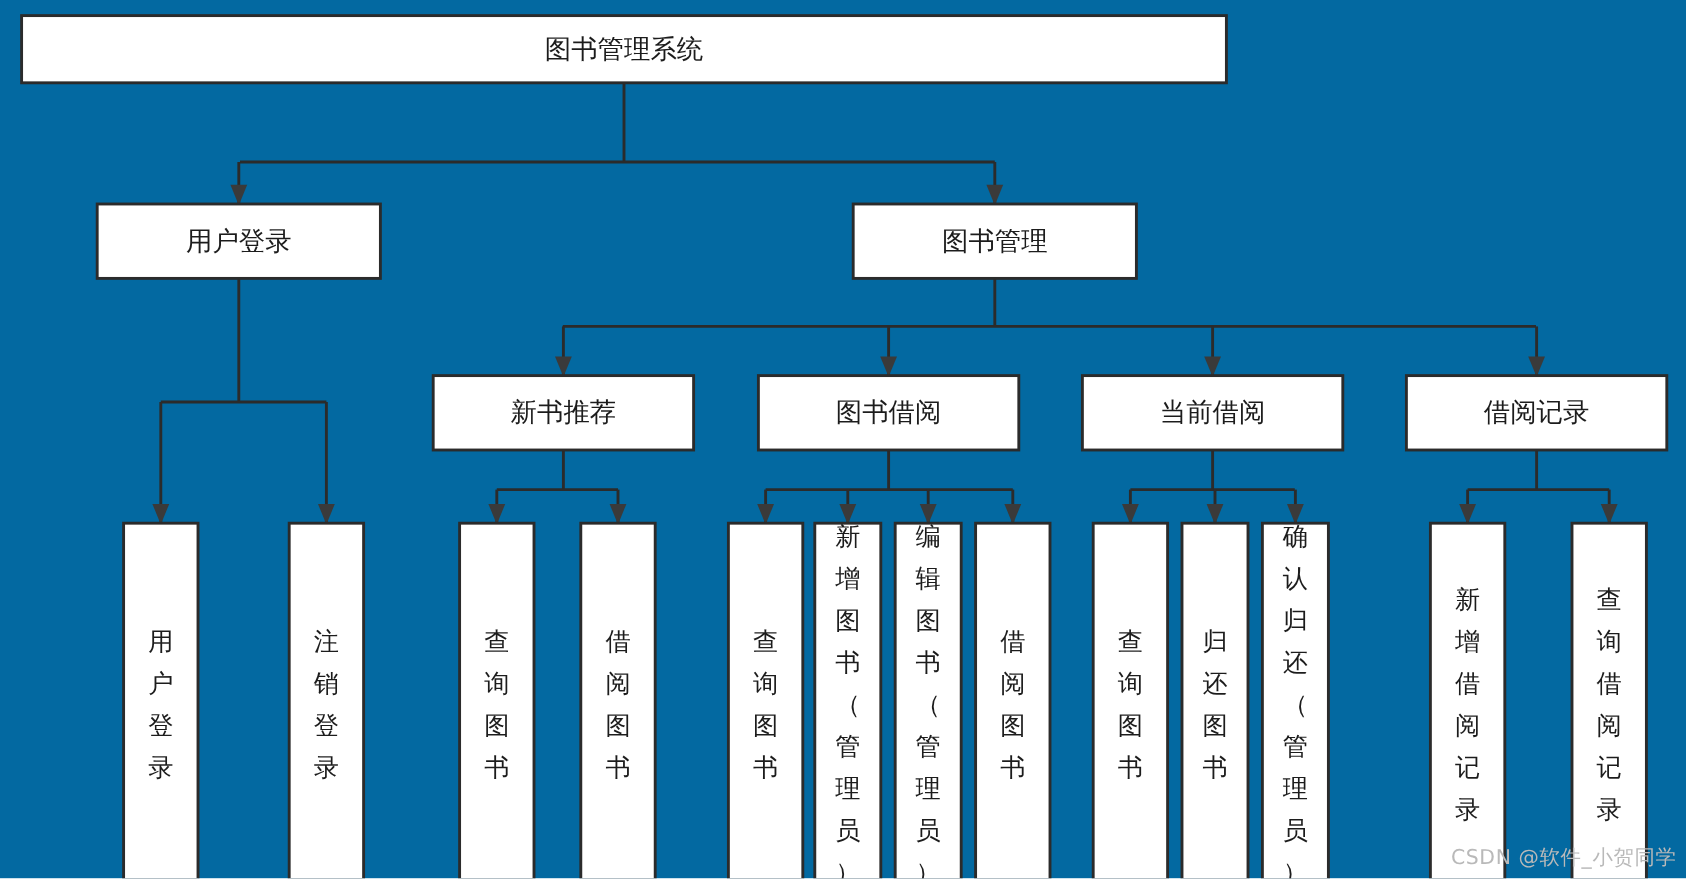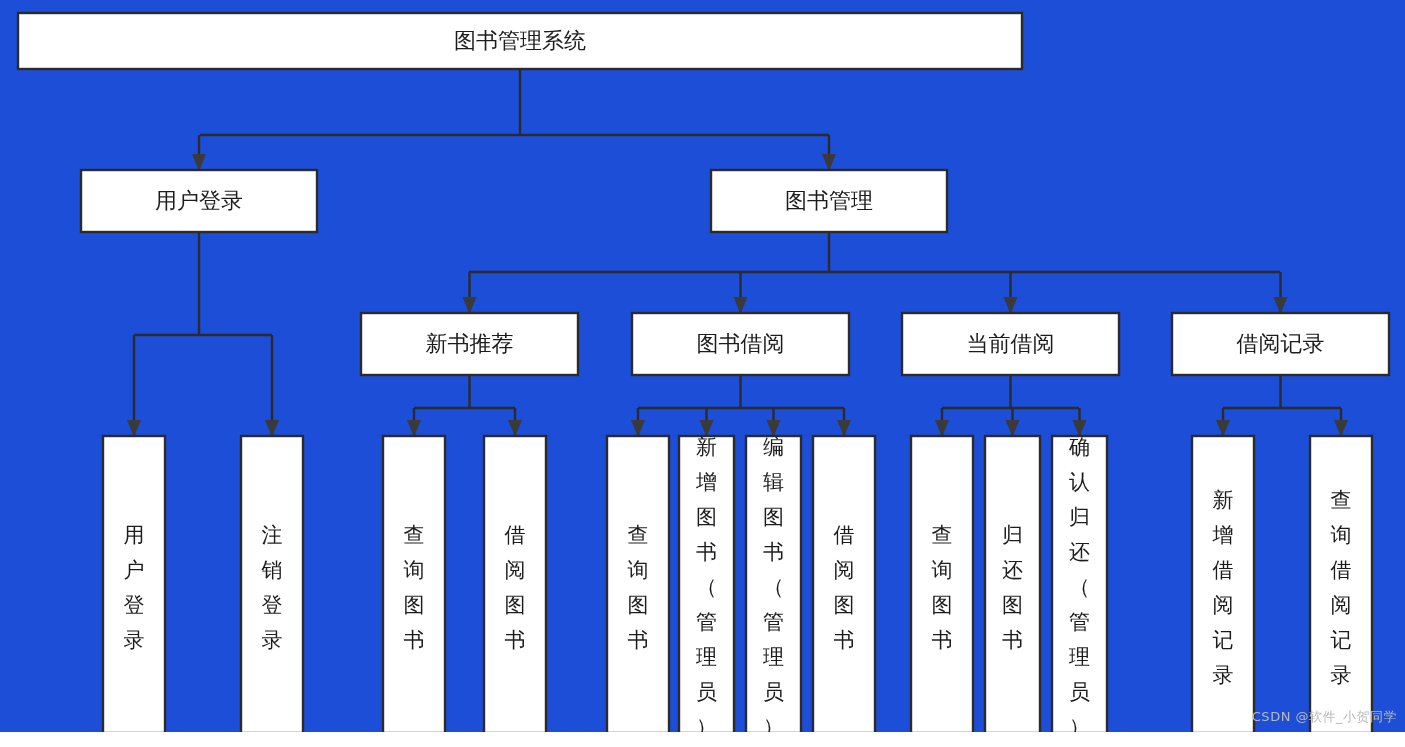--- a/index.html
+++ b/index.html
@@ -7,21 +7,21 @@
     padding: 0;
     background: #ffffff;
   }
   body {
     font-family: "DejaVu Sans", "Liberation Sans", sans-serif;
   }
   #diagram-root {
     position: relative;
     width: 1405px;
     height: 732px;
-    background: #1d4ed8;
+    background: #0369a1;
     overflow: hidden;
   }
   svg#flow {
     position: absolute;
     left: 0;
     top: 0;
     width: 1405px;
     height: 747px;
     display: block;
   }
@@ -52,21 +52,21 @@
     font-family: "DejaVu Sans", "Liberation Sans", sans-serif;
     font-size: 21px;
     fill: #1c1c1c;
     text-anchor: middle;
   }
   .watermark {
     position: absolute;
     right: 8px;
     bottom: 6px;
     font-family: "DejaVu Sans", "Liberation Sans", sans-serif;
-    font-size: 13px;
+    font-size: 17px;
     color: #b9b9b9;
     letter-spacing: 0.5px;
     white-space: nowrap;
     user-select: none;
   }
 </style>
 </head>
 <body>
 
 <div id="diagram-root">

